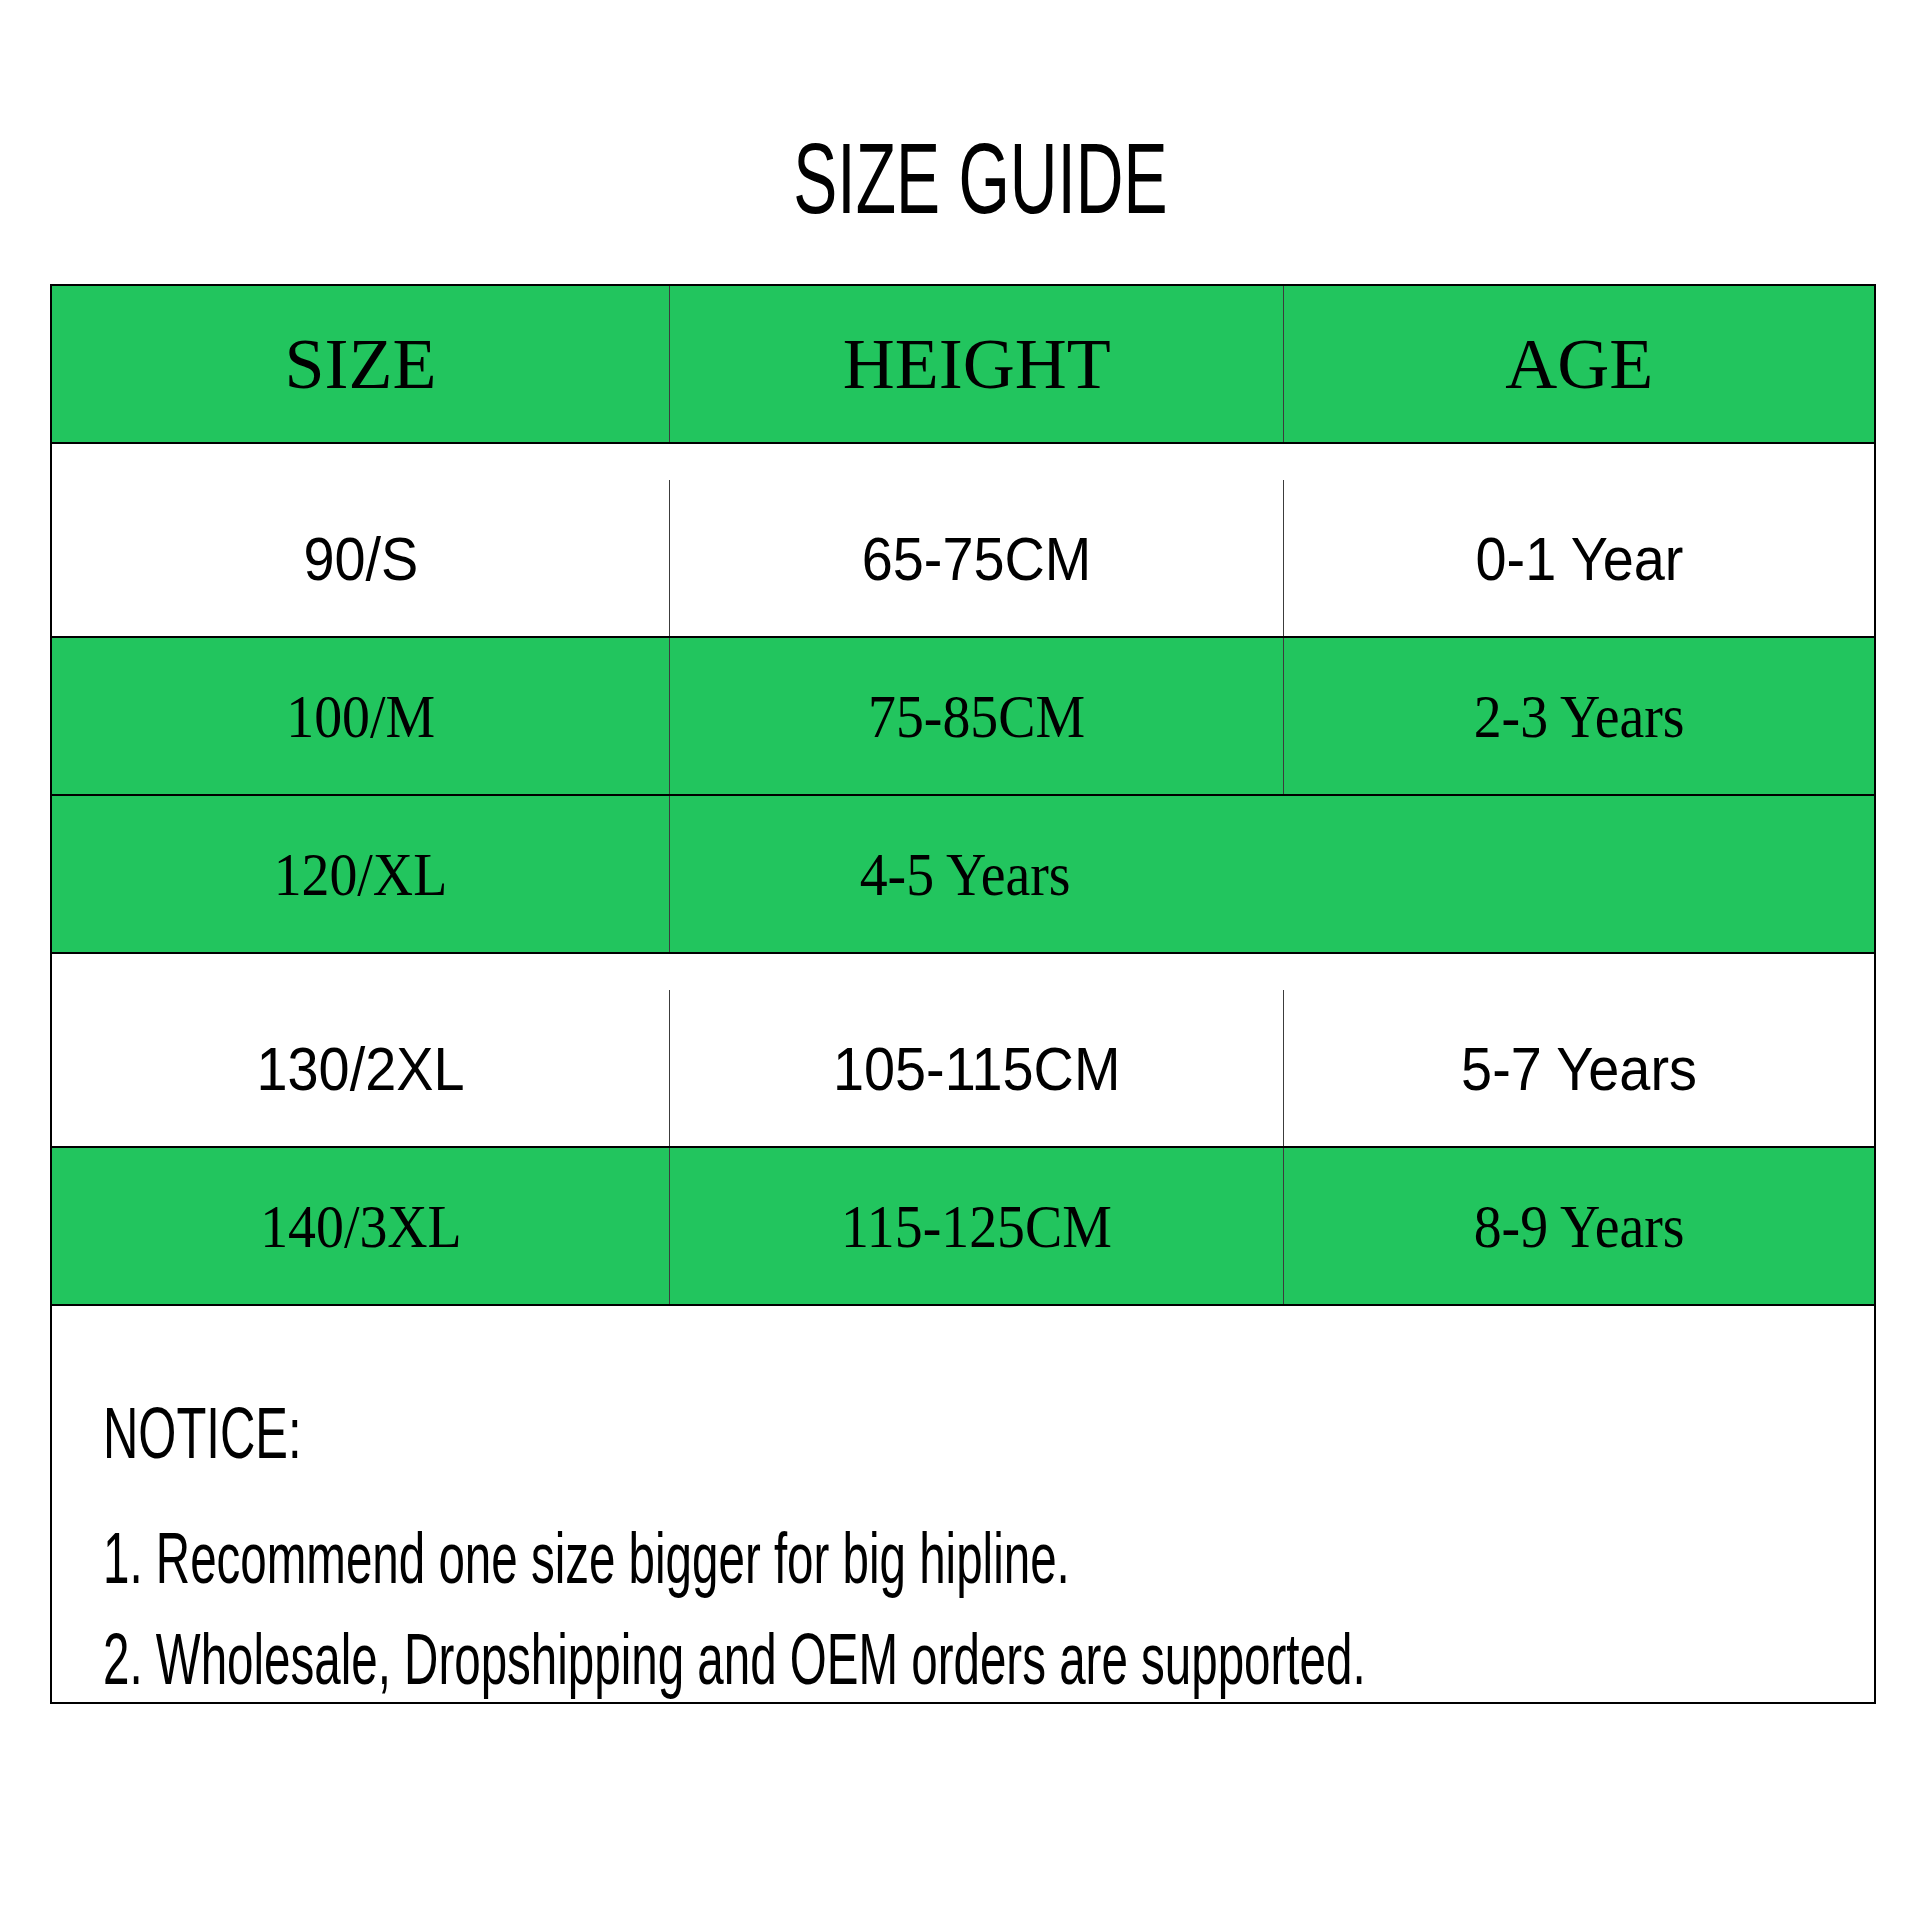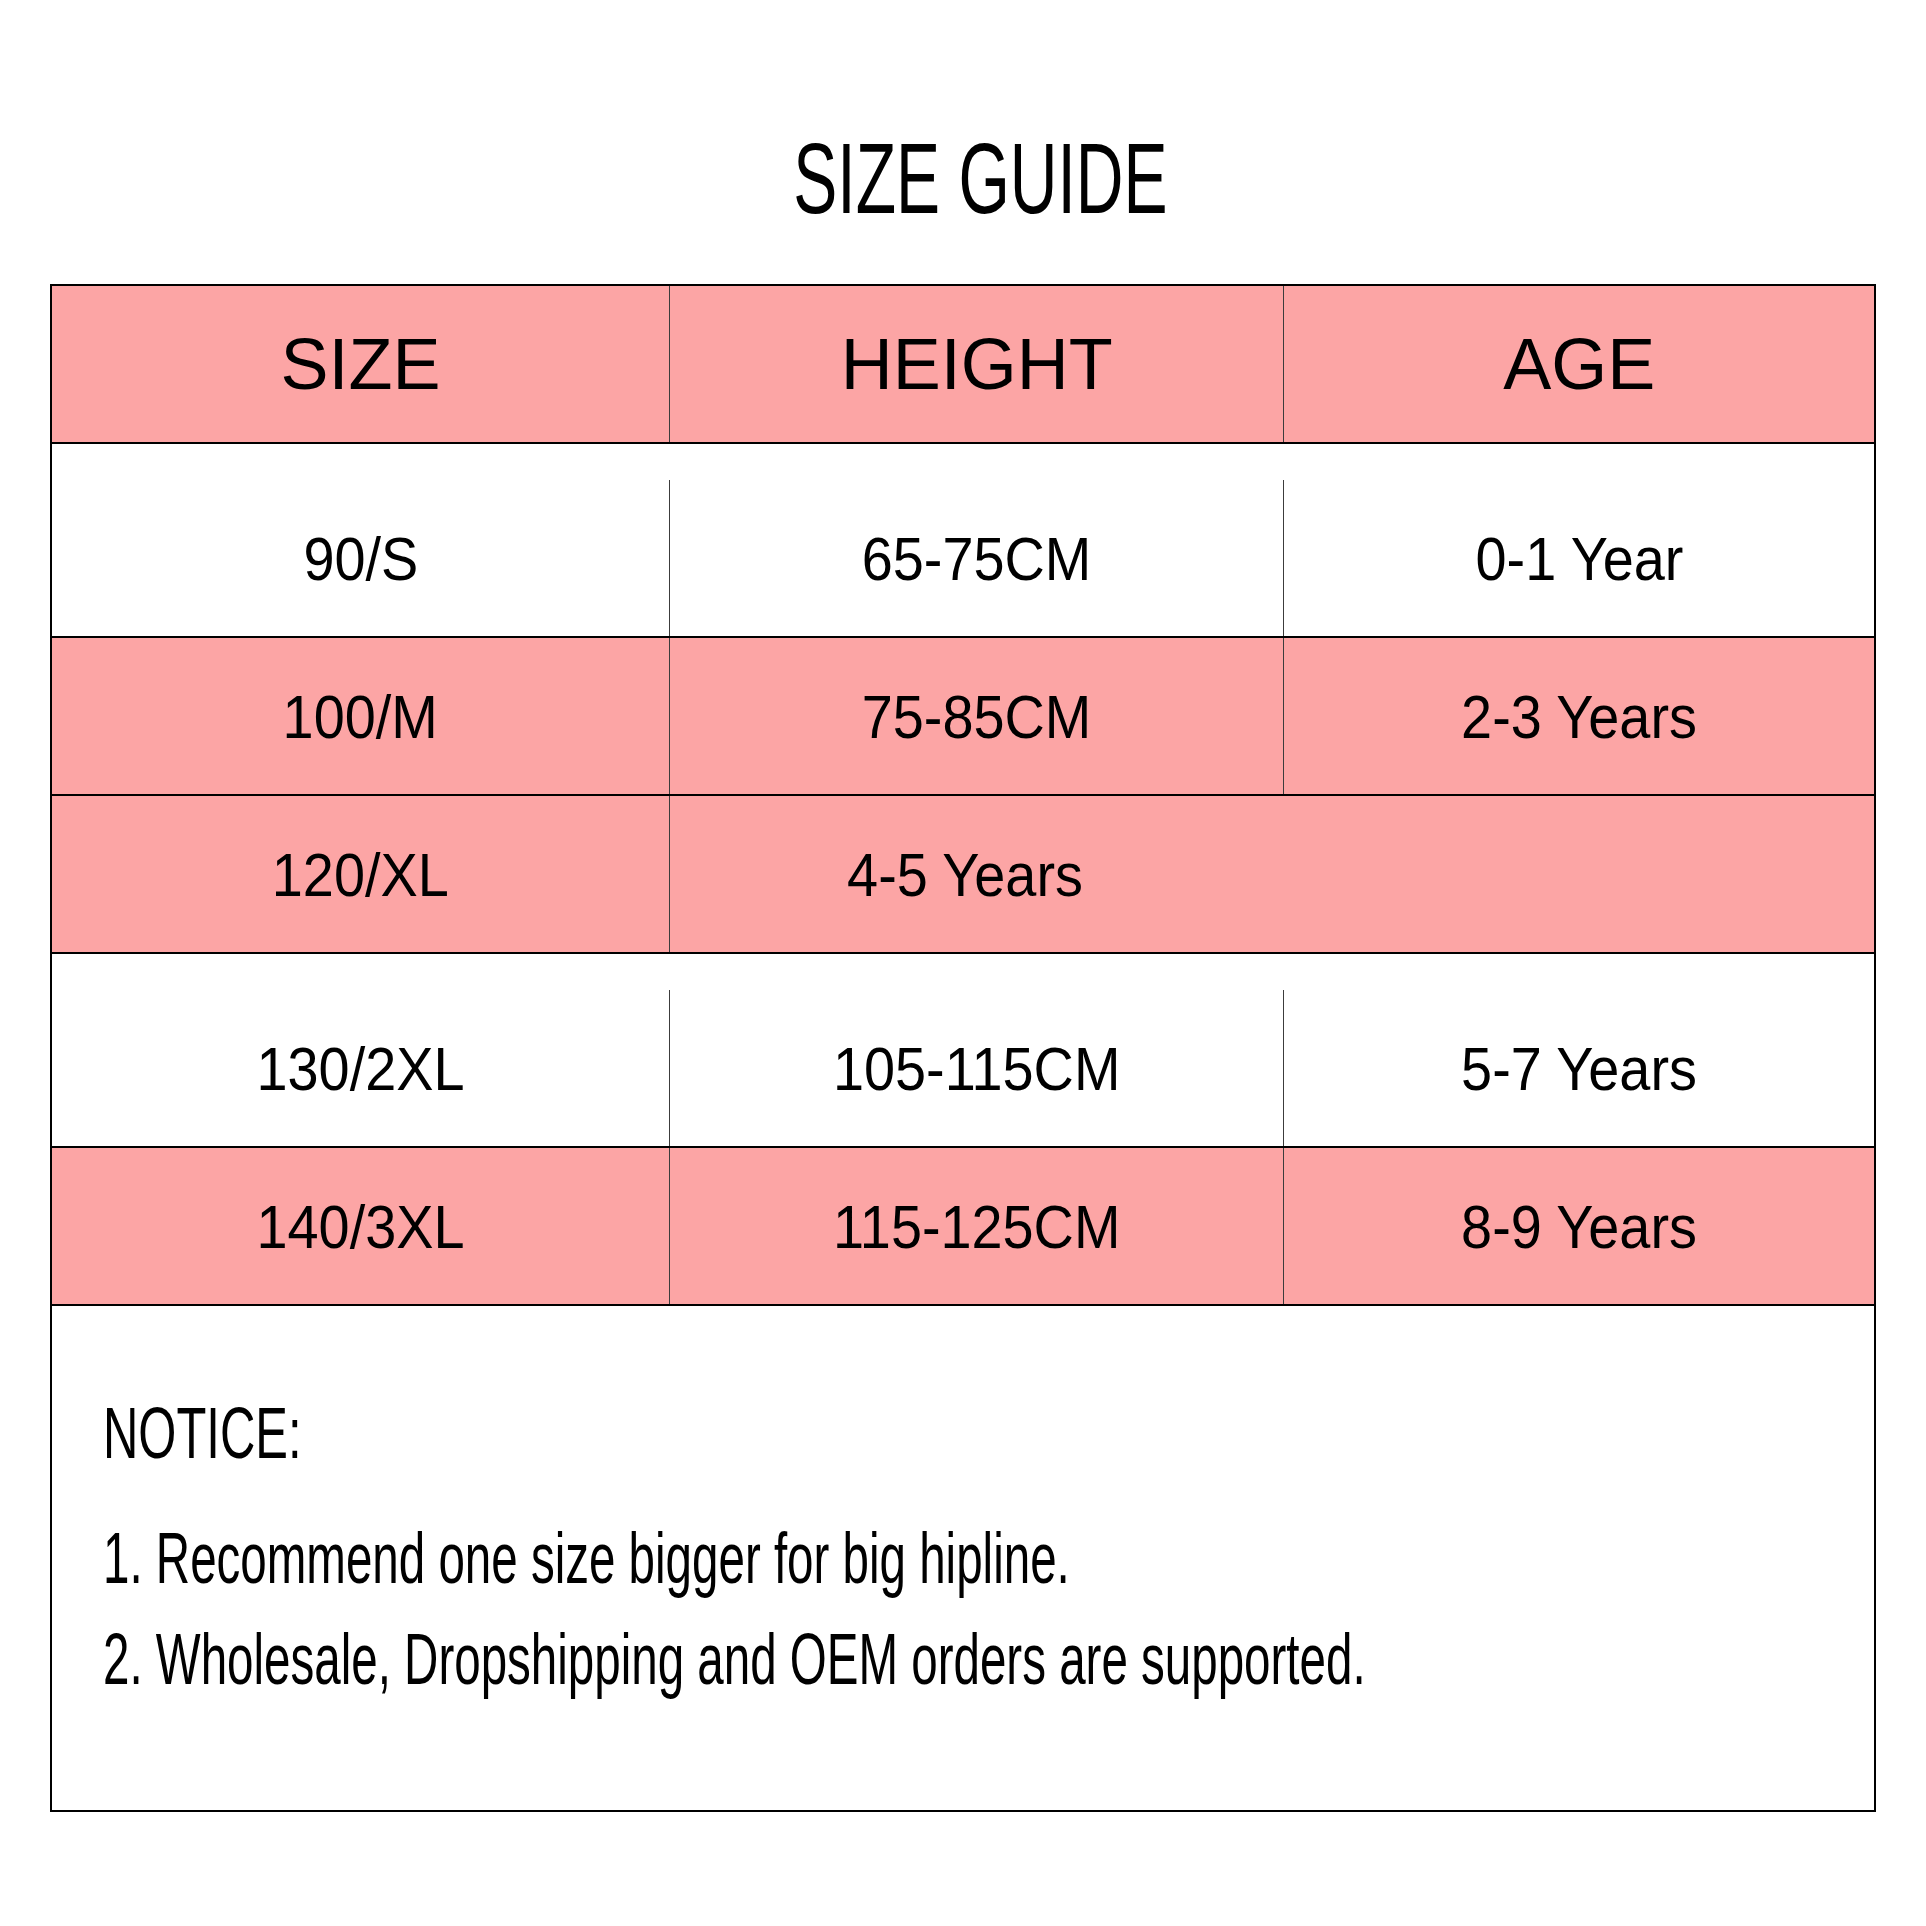--- a/index.html
+++ b/index.html
@@ -39,21 +39,21 @@
     width: 1826px;
     border: 2.3px solid #000000;
     background: #ffffff;
   }
   .t-row {
     display: flex;
     width: 100%;
     height: 158px;
     border-bottom: 2.9px solid #000000;
   }
-  .t-row.gray { background: #fca5a5; }
+  .t-row.gray { background: #22c55e; font-family: Liberation Serif, serif; }
   .t-row.white { background: #ffffff; margin-top: 36px; }
   .t-cell {
     display: flex;
     align-items: center;
     justify-content: center;
     height: 100%;
     font-size: 62px;
     white-space: nowrap;
     overflow: hidden;
   }
@@ -66,21 +66,21 @@
   .col-2 { flex: 0 0 33.72%; border-left: 1.7px solid #3c3c3c; text-align: center; }
   .col-3 { flex: 0 0 32.41%; border-left: 1.7px solid #3c3c3c; }
   .header-row .t-cell {
     font-size: 72px;
   }
   .header-row .t-cell .squeeze {
     transform: none;
   }
   .notice-box {
     width: 100%;
-    height: 504px;
+    height: 396px;
     background: #ffffff;
     padding: 84px 35px 0 51px;
   }
   .notice-heading {
     font-size: 72px;
     line-height: 1.2;
     margin-bottom: 32px;
     white-space: nowrap;
   }
   .notice-heading .squeeze {

